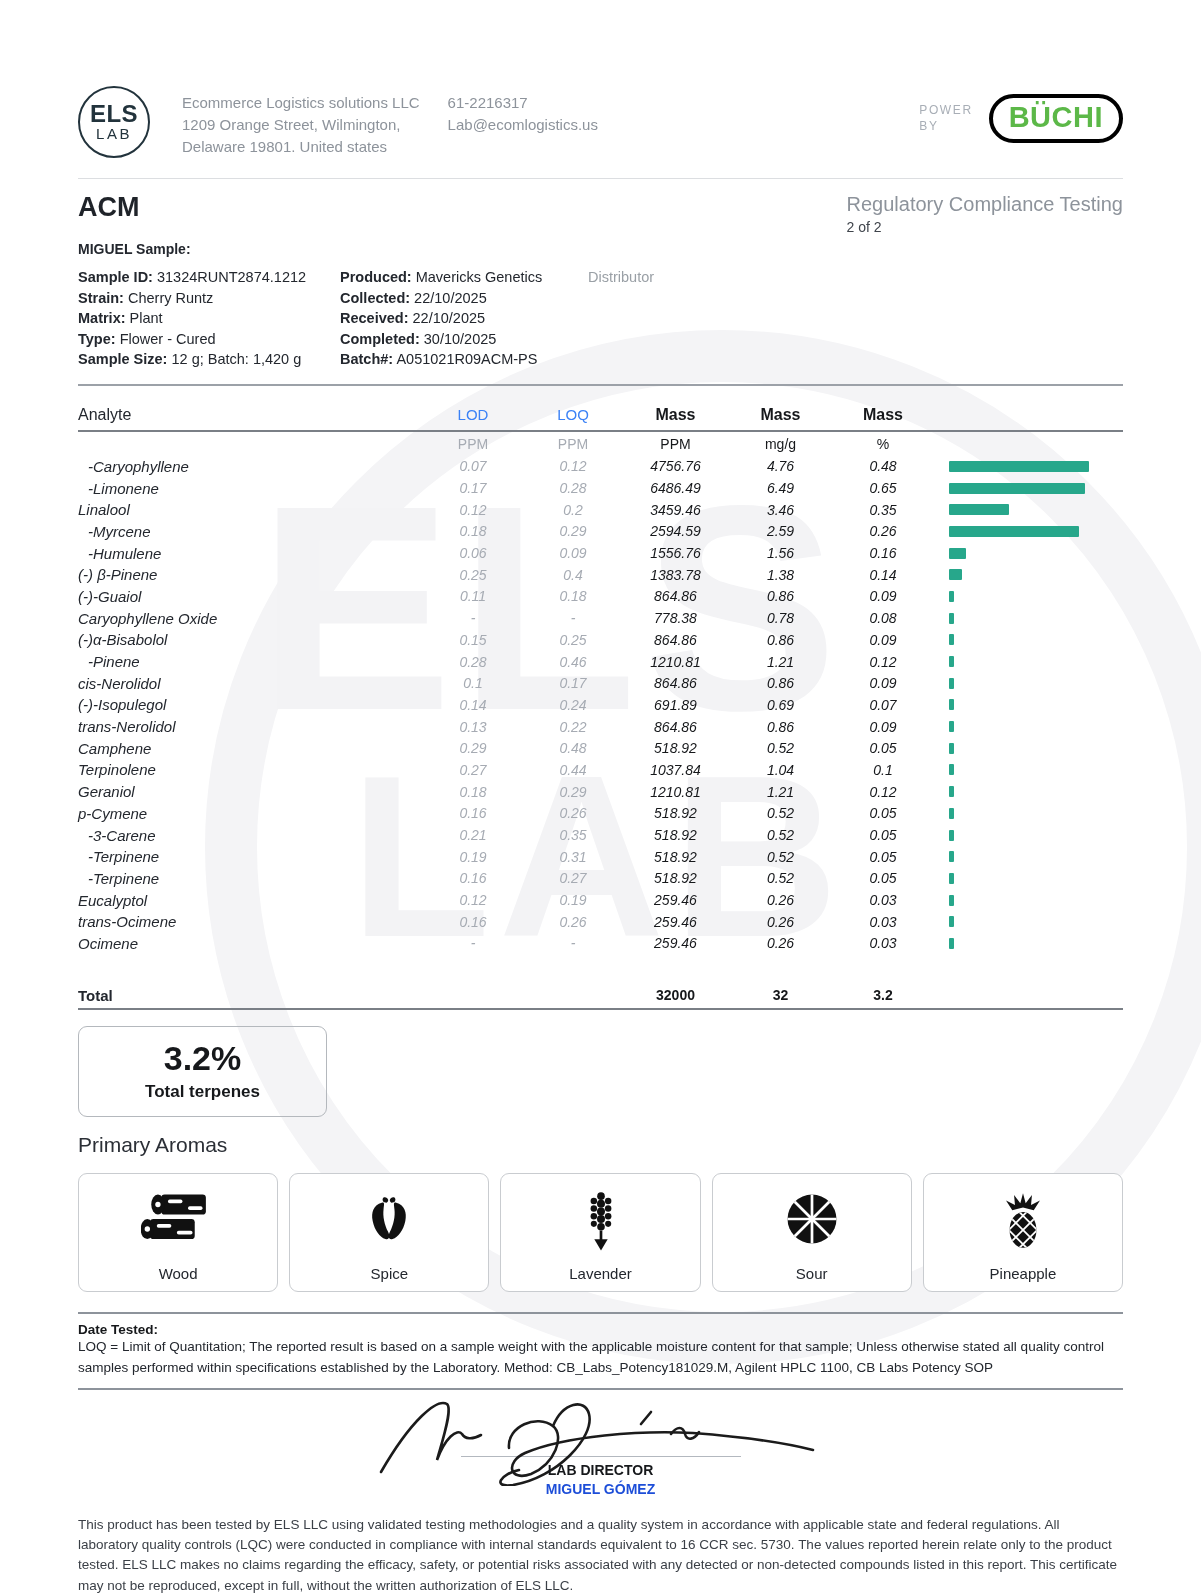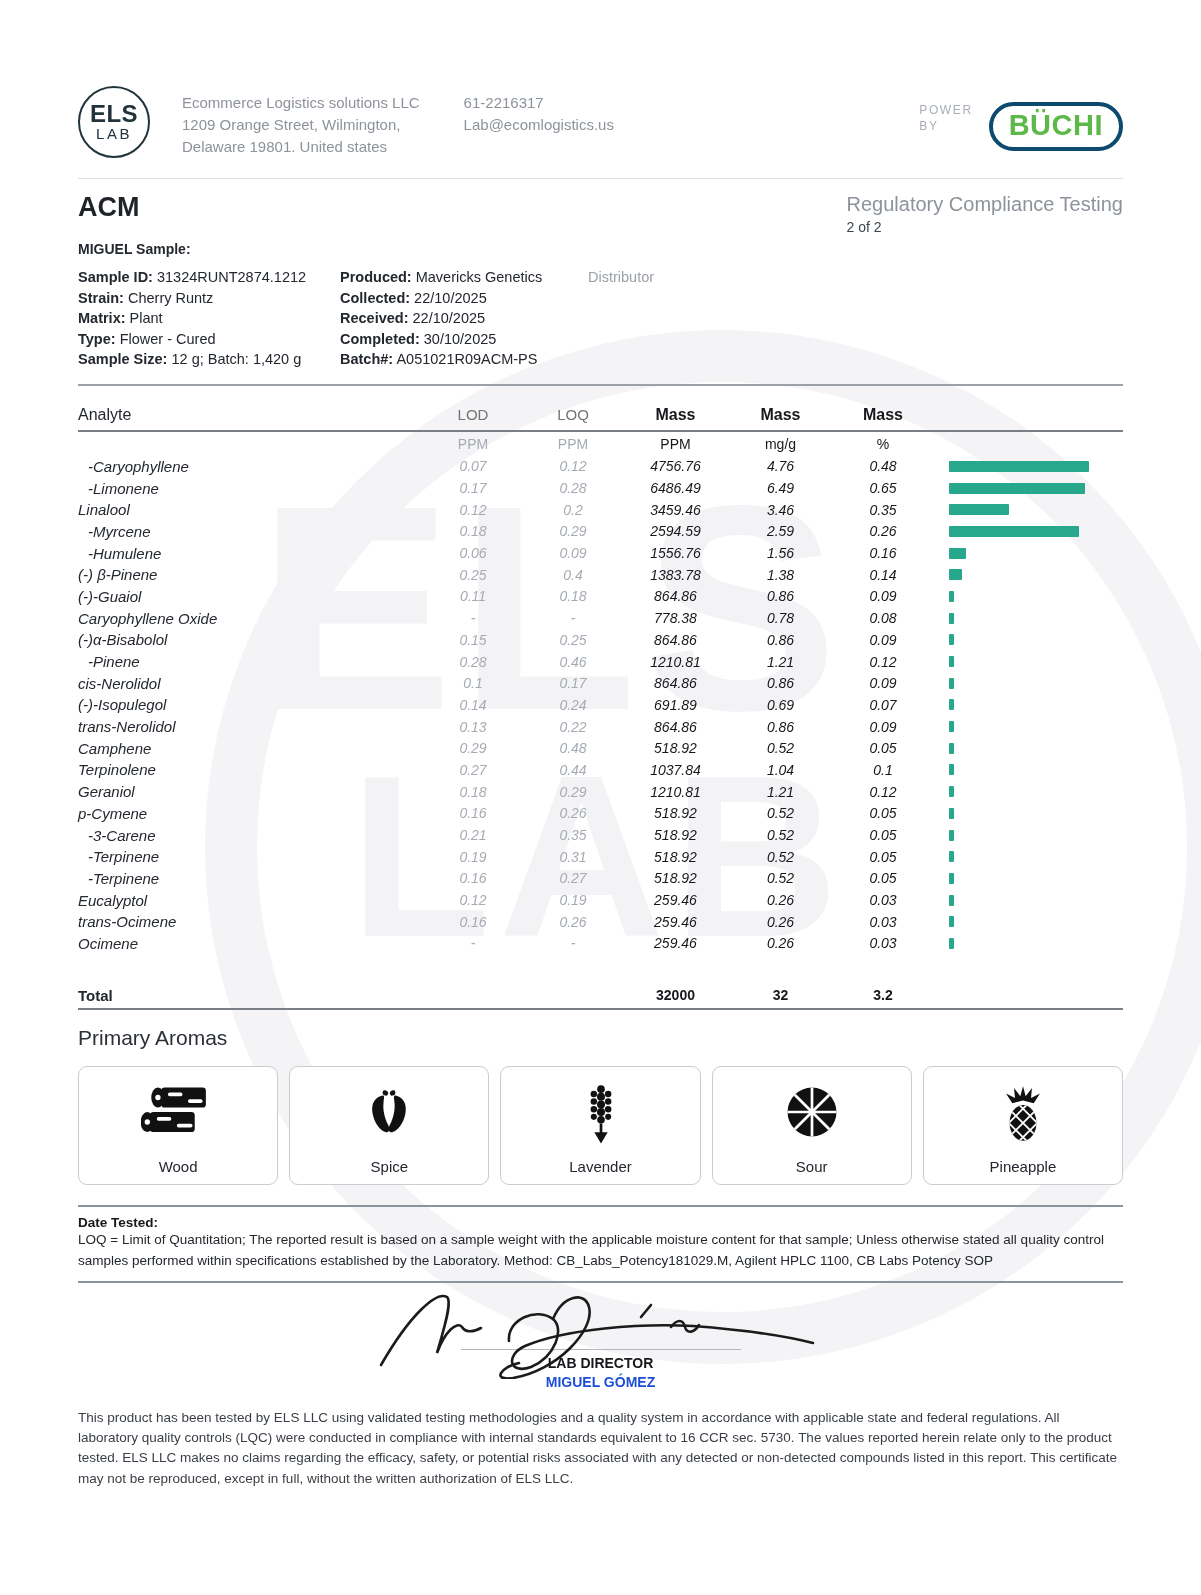--- a/index.html
+++ b/index.html
@@ -14,25 +14,25 @@
   .wm-lab{position:absolute;left:350px;top:742px;font-size:230px;font-weight:bold;color:#f3f3f5;letter-spacing:8px;line-height:1;}
   
   .page{position:relative;z-index:1;padding:0 78px;}
   
   .hdr{display:flex;align-items:flex-start;margin-top:86px;}
   .logo-circle{width:68px;height:68px;border:2px solid #22333c;border-radius:50%;
     display:flex;flex-direction:column;align-items:center;justify-content:center;color:#22333c;flex:none;}
   .logo-els{font-size:24px;font-weight:bold;line-height:0.95;letter-spacing:0.5px;}
   .logo-lab{font-size:15px;letter-spacing:2.5px;line-height:1.05;}
   .hdr-company{margin-left:32px;font-size:15px;color:#8d939b;line-height:1.45;padding-top:6px;}
-  .hdr-contact{margin-left:44px;font-size:15px;color:#8d939b;line-height:1.45;padding-top:6px;}
+  .hdr-contact{margin-left:28px;font-size:15px;color:#8d939b;line-height:1.45;padding-top:6px;}
   .hdr-spacer{flex:1;}
   .powerby{color:#a8aeb6;font-size:12px;letter-spacing:1.6px;line-height:1.35;margin:16px 16px 0 0;text-align:left;}
-  .buchi{border:4px solid #0c4a6e;border-radius:32px;color:#5cb848;font-weight:bold;font-size:29px;
-    letter-spacing:0.5px;padding:2px 16px 4px 16px;margin-top:16px;line-height:1.2;}
+  .buchi{border:4px solid #000000;border-radius:32px;color:#5cb848;font-weight:bold;font-size:29px;
+    letter-spacing:0.5px;padding:2px 16px 4px 16px;margin-top:8px;line-height:1.2;}
   .rule-light{border:0;border-top:1px solid #dcdee1;margin:20px 0 0 0;}
   .rule-mid{border:0;border-top:2px solid #9ca1a8;margin:14px 0 0 0;}
   .rule-dark{border:0;border-top:2px solid #7a7f86;margin:0;}
   
   .titlebar{display:flex;justify-content:space-between;align-items:flex-start;margin-top:14px;}
   .client{font-size:27px;font-weight:bold;color:#1f2329;line-height:1.1;}
   .tb-right{text-align:left;}
   .report-type{font-size:20px;color:#8d939b;}
   .page-no{font-size:14px;color:#3f444b;margin-top:3px;}
   .metrc{font-size:14px;font-weight:bold;margin-top:6px;}
@@ -41,21 +41,21 @@
   .meta-col1{width:262px;}
   .meta-col2{width:248px;}
   .meta-item{line-height:20.5px;white-space:nowrap;}
   .meta-item b{font-weight:bold;}
   .meta-dist{color:#9aa0a6;line-height:20.5px;}
   
   .sec-title{font-size:21px;color:#2b2f36;margin-top:16px;}
   .t-grid{display:grid;grid-template-columns:345px 100px 100px 105px 105px 100px auto;align-items:center;}
   .t-head{margin-top:14px;height:30px;}
   .t-head .h-analyte{font-size:16px;color:#23272e;}
-  .t-head .h-gray{font-size:15px;color:#737373;text-align:center;}
+  .t-head .h-gray{font-size:15px;color:#3b82f6;text-align:center;}
   .t-head .h-mass{font-size:16px;color:#16181b;font-weight:bold;text-align:center;}
   .t-units{height:24px;}
   .t-row{height:21.7px;font-style:italic;}
   .t-row-total{height:26px;font-weight:bold;margin-top:28px;}
   .c-analyte{font-size:15px;color:#23272e;white-space:nowrap;}
   .c-analyte.ind{padding-left:10px;}
   .c-num{font-size:14px;text-align:center;color:#16181b;}
   .c-num.gray{color:#a6abb3;}
   .c-bar{padding-left:16px;}
   .bar{height:11px;background:#27a78b;border-radius:1px;}
@@ -429,20 +429,24 @@
     <div class="c-analyte" style="font-weight:bold">Total</div>
     <div></div>
     <div></div>
     <div class="c-num" style="font-weight:bold">32000</div>
     <div class="c-num" style="font-weight:bold">32</div>
     <div class="c-num" style="font-weight:bold">3.2</div>
     <div></div>
   </div>
   <hr class="rule-dark">
 
+  <div class="sumbox">
+    <div class="sum-val">3.2%</div>
+    <div class="sum-lbl">Total terpenes</div>
+  </div>
 
   <div class="sec-title">Primary Aromas</div>
   <div class="aromas">
       <div class="aroma-card">
         <svg width="74" height="58" viewBox="0 0 64 52">
           <g fill="#111">
             <rect x="17" y="4" width="40" height="18" rx="3"></rect>
             <ellipse cx="14" cy="13" rx="6" ry="9"></ellipse>
             <rect x="7" y="26" width="40" height="18" rx="3"></rect>
             <ellipse cx="4.5" cy="35" rx="6" ry="9"></ellipse>

